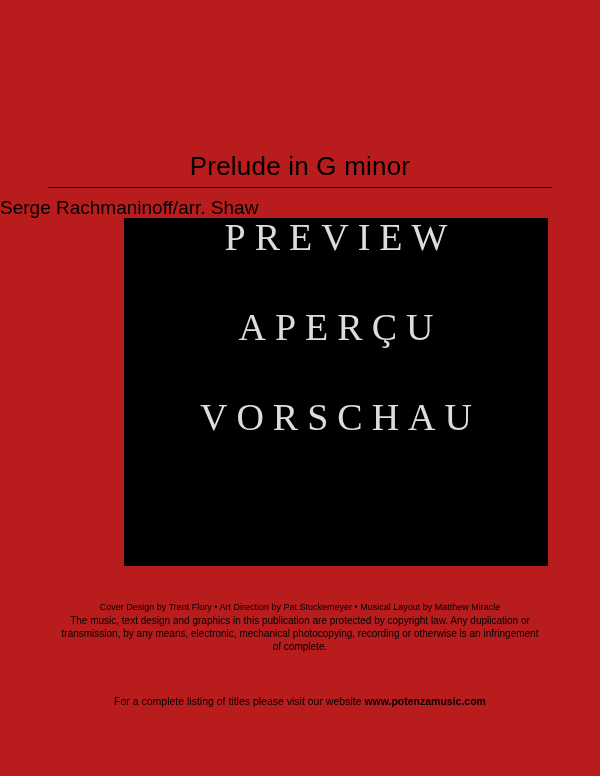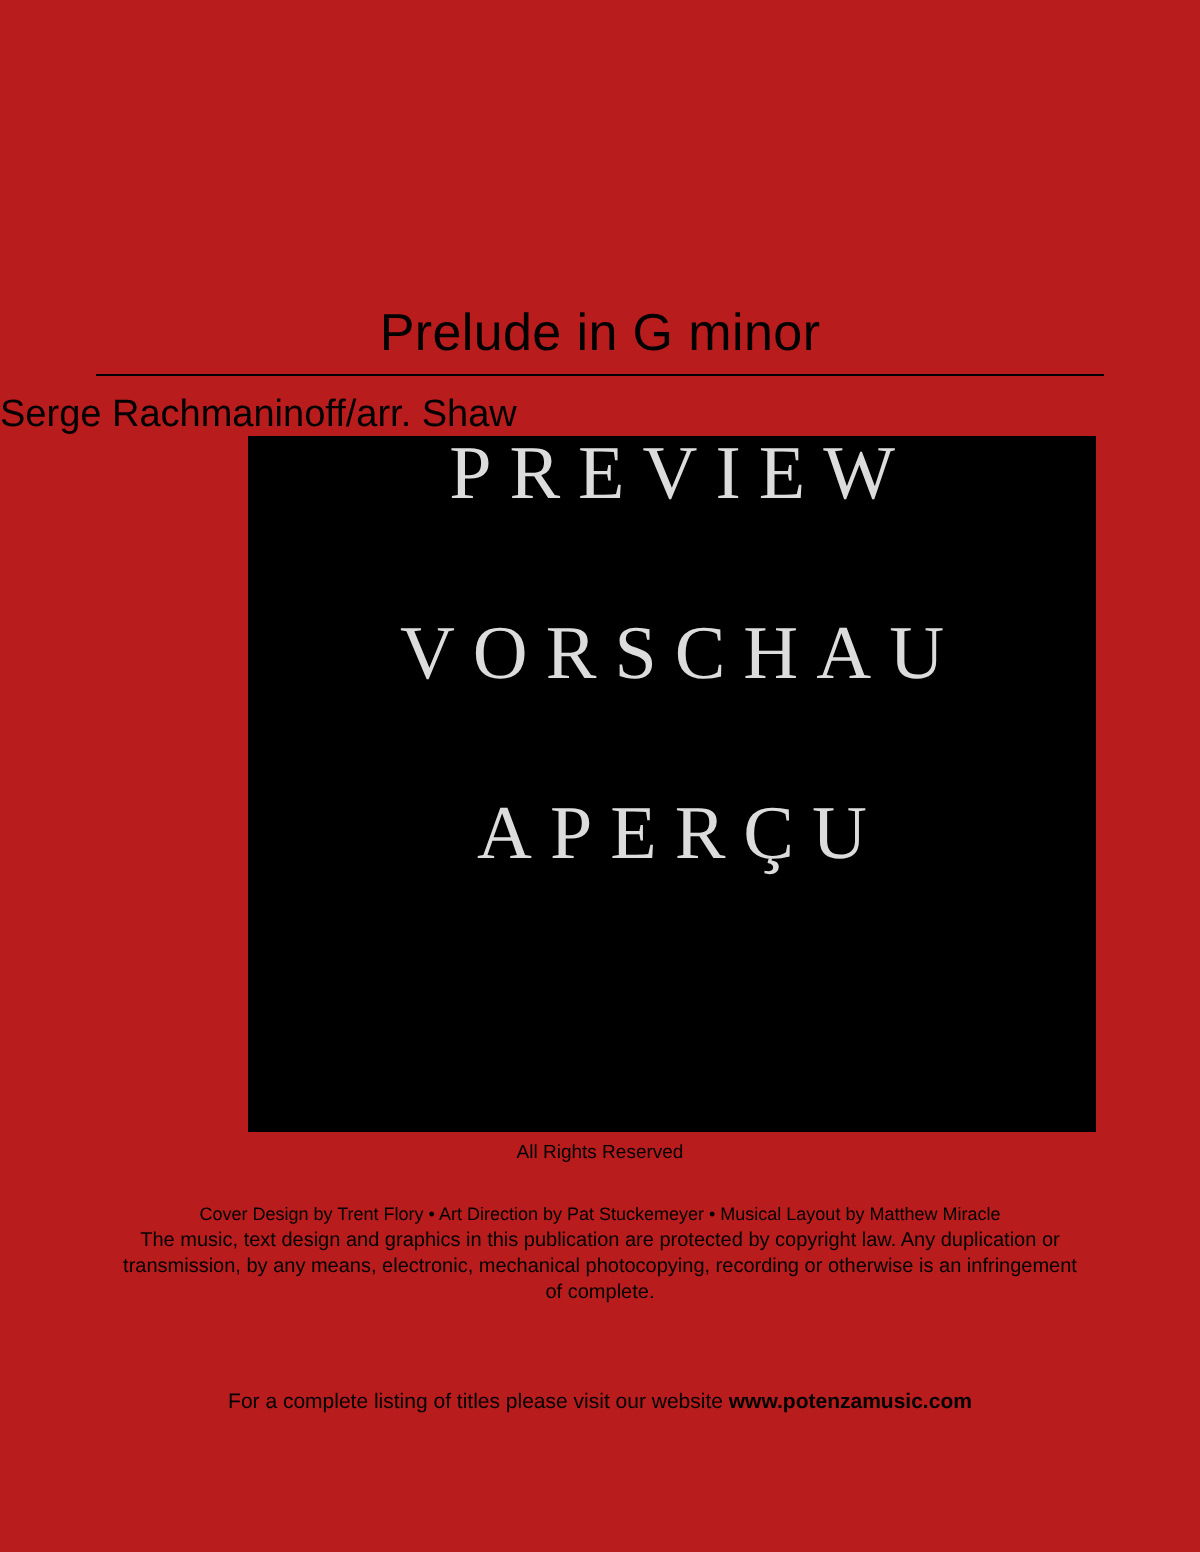--- a/index.html
+++ b/index.html
@@ -132,26 +132,25 @@
 <div class="page">
 
   <div class="title">Prelude in G minor</div>
 
   <div class="rule"></div>
 
   <div class="composer">Serge Rachmaninoff/arr. Shaw</div>
 
   <div class="preview-panel">
     <div class="preview-word">PREVIEW</div>
+    <div class="preview-word">APERÇU</div>
     <div class="preview-word">VORSCHAU</div>
-    <div class="preview-word">APERÇU</div>
   </div>
 
   <div class="copyright">
-    <div>All Rights Reserved</div>
   </div>
 
   <div class="credits">
     <div class="line1">Cover Design by Trent Flory • Art Direction by Pat Stuckemeyer • Musical Layout by Matthew Miracle</div>
     <div class="line2">The music, text design and graphics in this publication are protected by copyright law.  Any duplication or</div>
     <div class="line3">transmission, by any means, electronic, mechanical photocopying, recording or otherwise is an infringement</div>
     <div class="line4">of complete.</div>
   </div>
 
   <div class="website">

